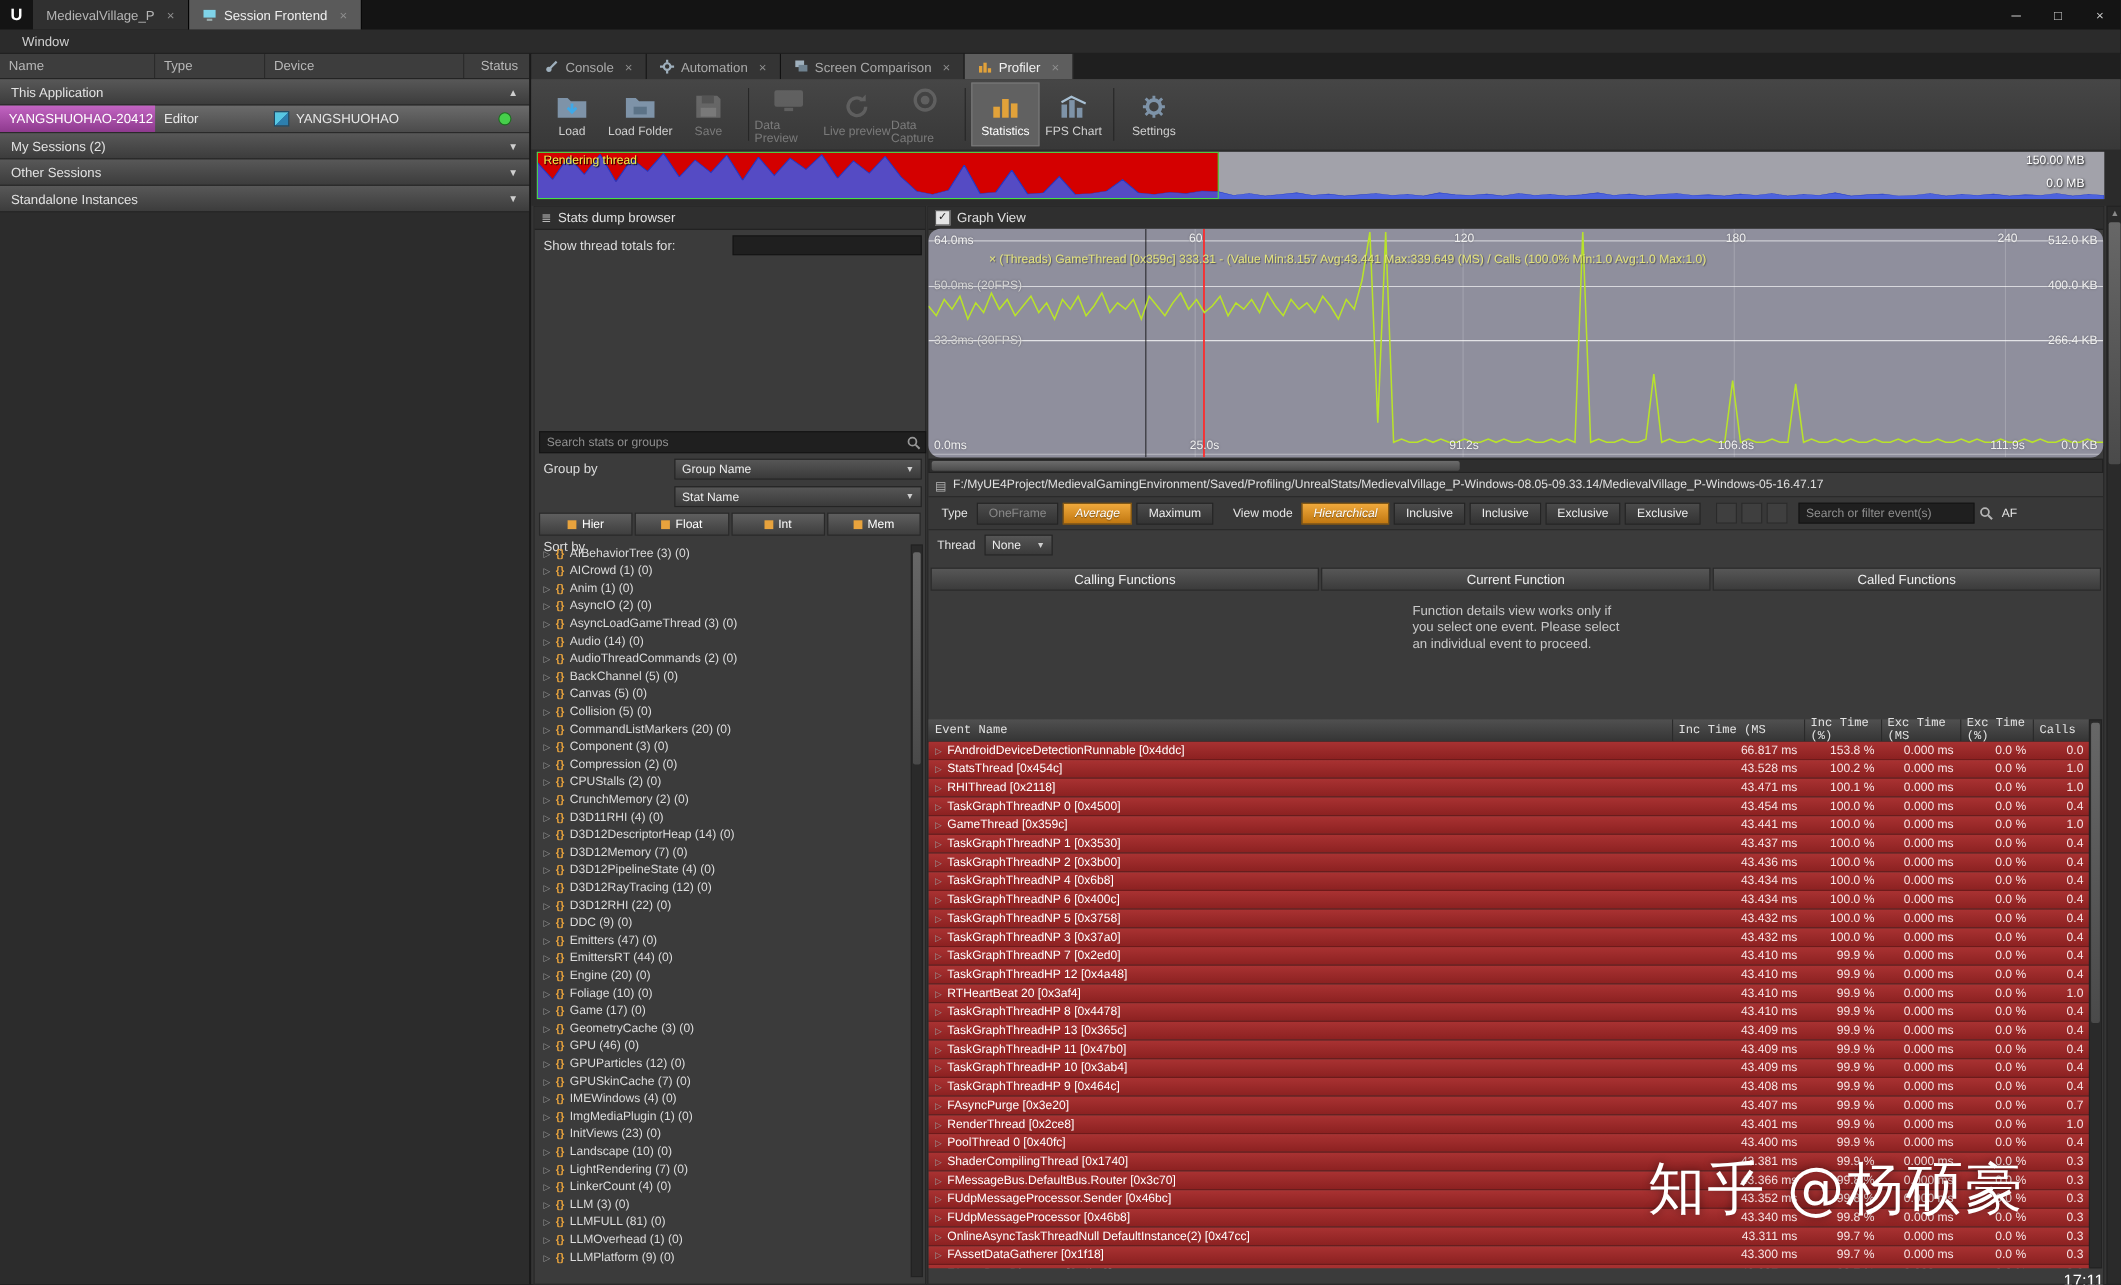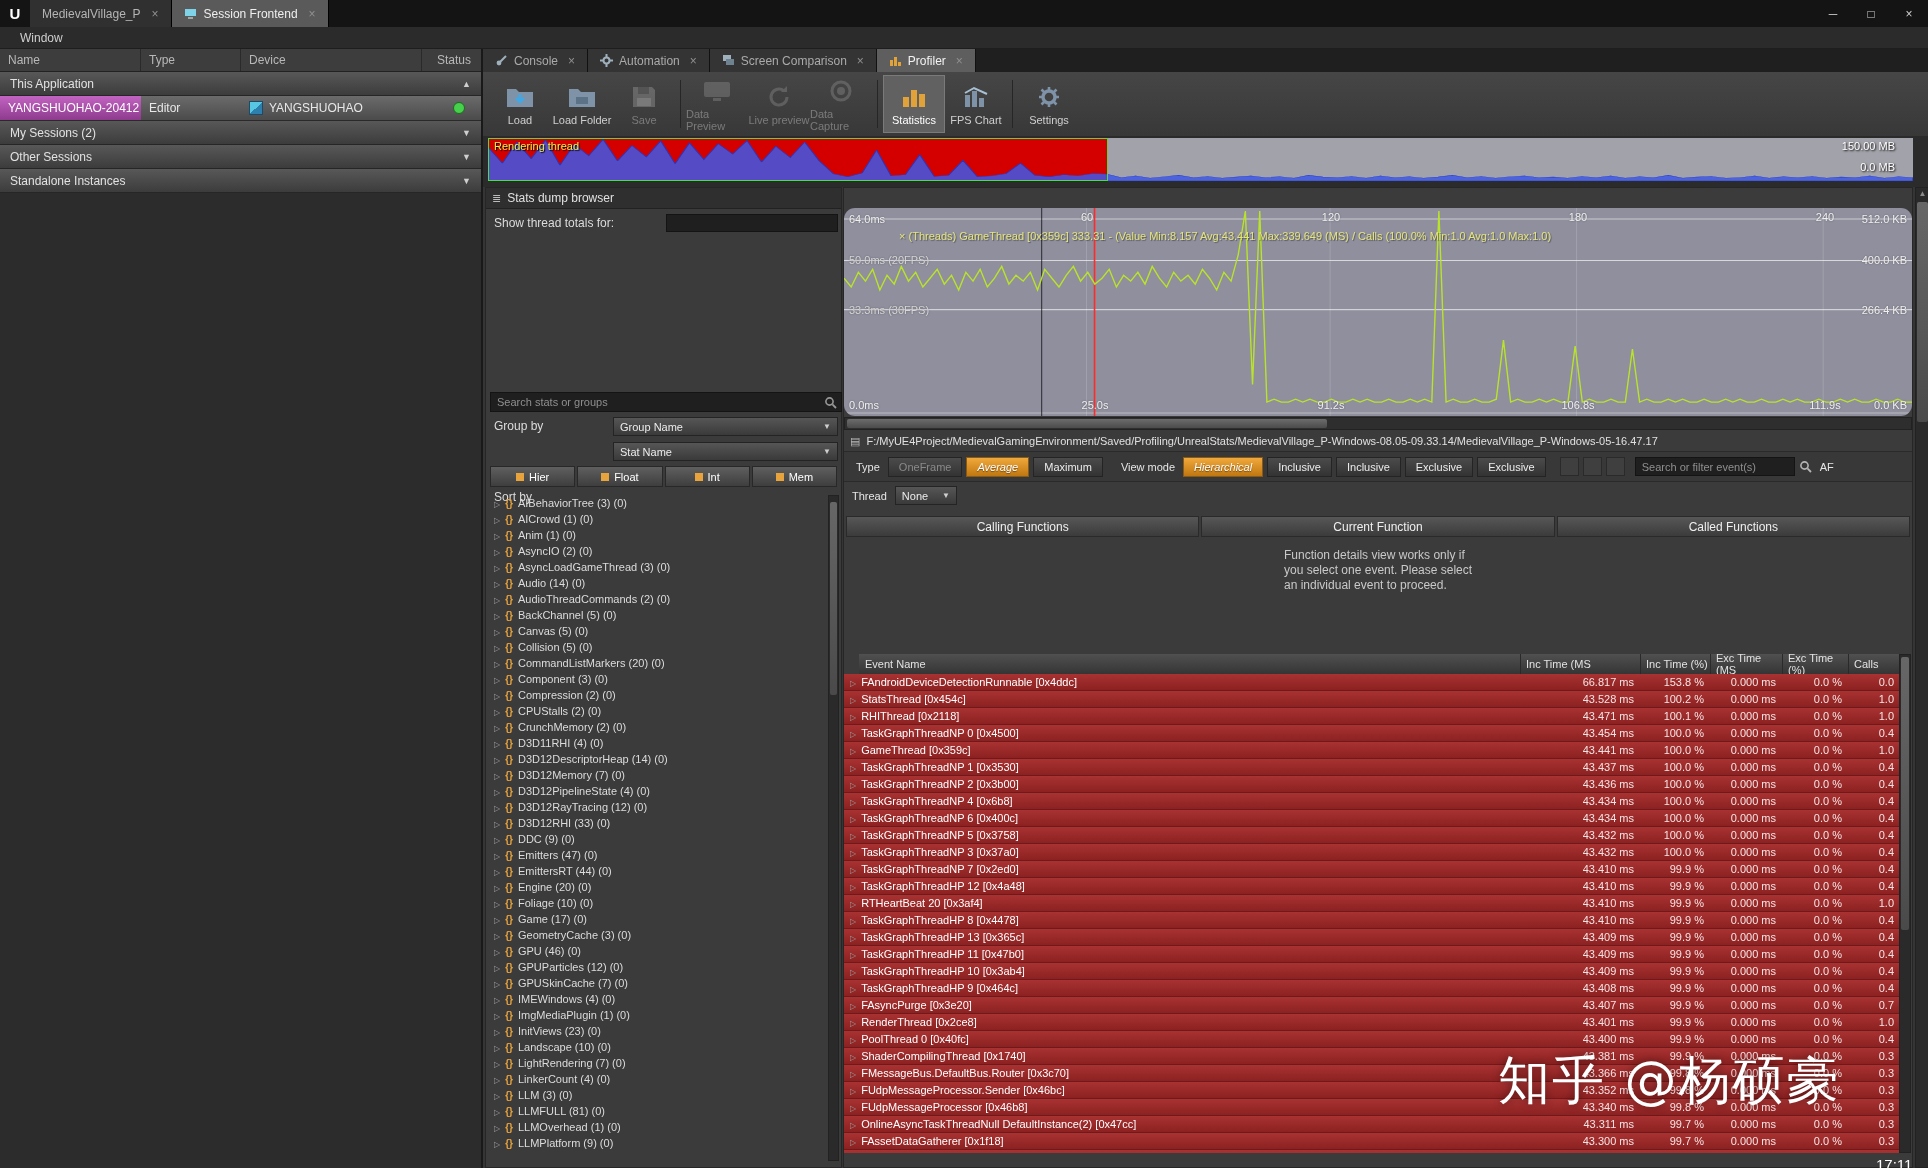--- a/index.html
+++ b/index.html
@@ -106,22 +106,22 @@
              display:flex;align-items:center;gap:4px;padding:0 8px;box-sizing:border-box;font-size:11px;}
   .fb-label{color:#e6e6e6;margin:0 4px;}
   .fbtn{height:20px;padding:0 10px;background:linear-gradient(#4b4b4b,#333);border:1px solid #242424;color:#ececec;display:flex;align-items:center;box-sizing:border-box;}
   .fbtn.sel{background:linear-gradient(#f0a93c,#c07710);border-color:#8a5a10;color:#fff;text-shadow:0 1px 1px rgba(0,0,0,.45);font-style:italic;}
   .fbtn.dis{color:#8a8a8a;}
   .sqbtn{width:19px;height:19px;background:#3f3f3f;border:1px solid #2a2a2a;box-sizing:border-box;}
   .threadrow{position:absolute;left:0;right:0;top:296px;height:23px;display:flex;align-items:center;gap:8px;padding:0 8px;font-size:11px;color:#e6e6e6;}
   .func-headers{position:absolute;left:2px;right:2px;top:328px;height:21px;display:flex;gap:2px;}
   .fh{flex:1;background:linear-gradient(#575757,#3b3b3b);border:1px solid #2a2a2a;display:flex;align-items:center;justify-content:center;color:#efefef;font-size:12px;}
   .func-msg{position:absolute;left:440px;top:360px;width:195px;color:#c9c9c9;font-size:12px;line-height:15px;}
-  .etable-head{position:absolute;left:15px;right:12px;top:466px;height:20px;display:flex;align-items:center;
-               background:linear-gradient(#505050,#353535);border-bottom:1px solid #202020;color:#e2e2e2;font-size:11px;}
+  .etable-head{position:absolute;left:0;right:12px;top:466px;height:20px;display:flex;align-items:center;
+               background:linear-gradient(#505050,#353535);border-bottom:1px solid #202020;color:#e2e2e2;font-size:11px;font-family:Liberation Mono, monospace;}
   .eh{border-left:1px solid #2a2a2a;height:100%;display:flex;align-items:center;padding-left:5px;box-sizing:border-box;}
   .c-name{flex:1;padding-left:6px;}
   .c1{width:120px;} .c2{width:70px;} .c3{width:72px;} .c4{width:66px;} .c5{width:52px;}
   .etable{position:absolute;left:0;right:12px;top:486px;bottom:14px;overflow:hidden;}
   .erow{height:16px;display:flex;align-items:center;background:linear-gradient(#a93232,#8c2121);
         border-bottom:1px solid #6e1a1a;color:#f6e4e4;font-size:11px;}
   .erow .c-name{display:flex;align-items:center;gap:5px;color:#ffffff;}
   .num{text-align:right;justify-content:flex-end;padding-right:6px;box-sizing:border-box;display:flex;align-items:center;}
 
   
@@ -509,21 +509,21 @@
 
           <div class="trow">
             <span class="exp"></span>
             <span class="brace"></span>
             <span>D3D12RayTracing (12) (0)</span>
           </div>
 
           <div class="trow">
             <span class="exp"></span>
             <span class="brace"></span>
-            <span>D3D12RHI (33) (0)</span>
+            <span>D3D12RHI (22) (0)</span>
           </div>
 
           <div class="trow">
             <span class="exp"></span>
             <span class="brace"></span>
             <span>DDC (9) (0)</span>
           </div>
 
           <div class="trow">
             <span class="exp"></span>
@@ -638,20 +638,24 @@
             <span class="brace"></span>
             <span>LLMPlatform (9) (0)</span>
           </div>
         </div>
       <div class="vscroll" style="right:2px;top:307px;bottom:6px;">
         <div class="vthumb" style="top:6px;height:29%;"></div>
       </div>
     </div>
 
     <div class="graph-panel">
+      <div class="panel-header">
+        <span class="cb"></span>
+        <span>Graph View</span>
+      </div>
 
       <div class="graph-area">
         <svg id="graph-svg" width="100%" height="100%" viewBox="0 0 1070 208" preserveAspectRatio="none">
           <line x1="0" y1="11" x2="1070" y2="11" stroke="rgba(255,255,255,0.55)" stroke-width="1"></line>
           <line x1="0" y1="52.5" x2="1070" y2="52.5" stroke="rgba(255,255,255,0.65)" stroke-width="1"></line>
           <line x1="0" y1="101.7" x2="1070" y2="101.7" stroke="rgba(255,255,255,0.75)" stroke-width="1"></line>
           <line x1="0" y1="205" x2="1070" y2="205" stroke="rgba(255,255,255,0.4)" stroke-width="1"></line>
           <line x1="243" y1="0" x2="243" y2="208" stroke="rgba(255,255,255,0.18)" stroke-width="1"></line>
           <line x1="487" y1="0" x2="487" y2="208" stroke="rgba(255,255,255,0.18)" stroke-width="1"></line>
           <line x1="734" y1="0" x2="734" y2="208" stroke="rgba(255,255,255,0.18)" stroke-width="1"></line>

